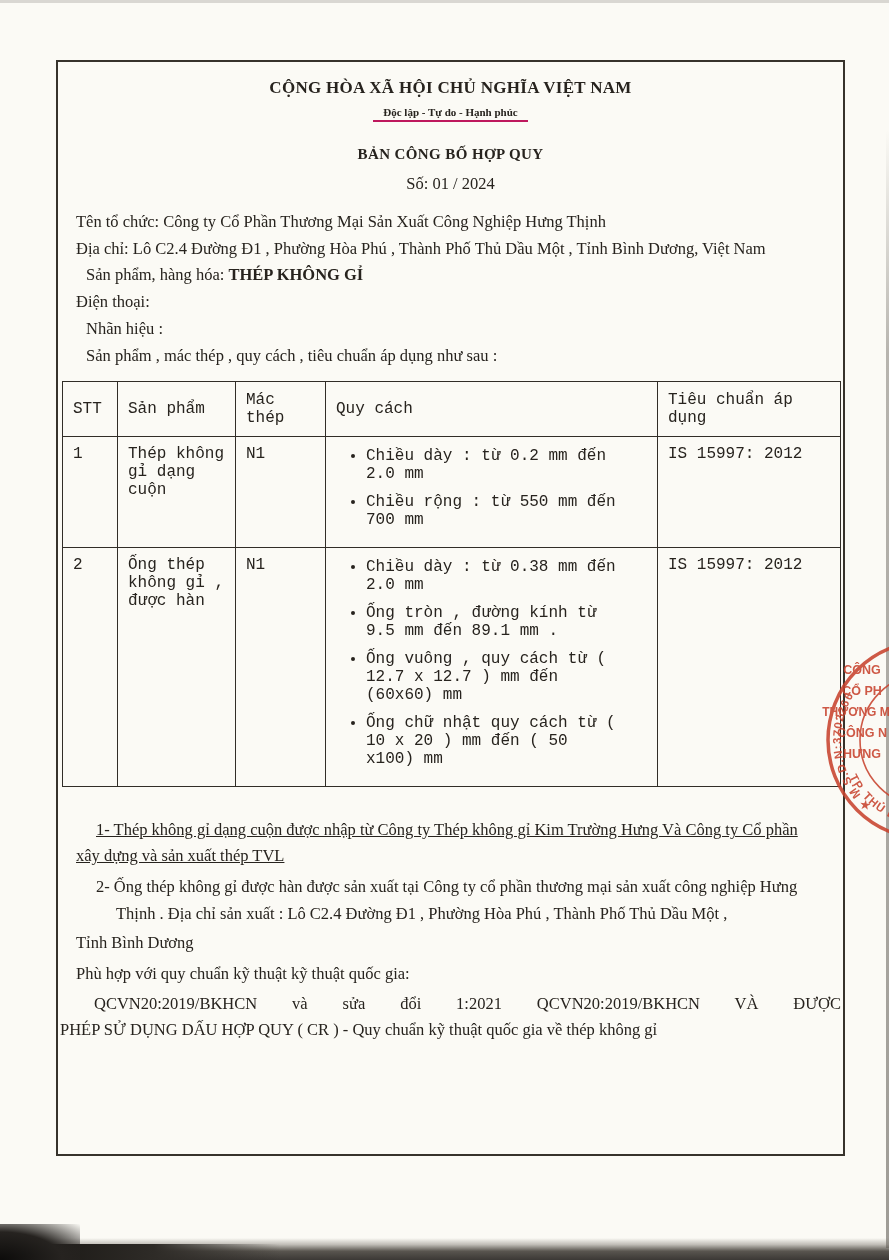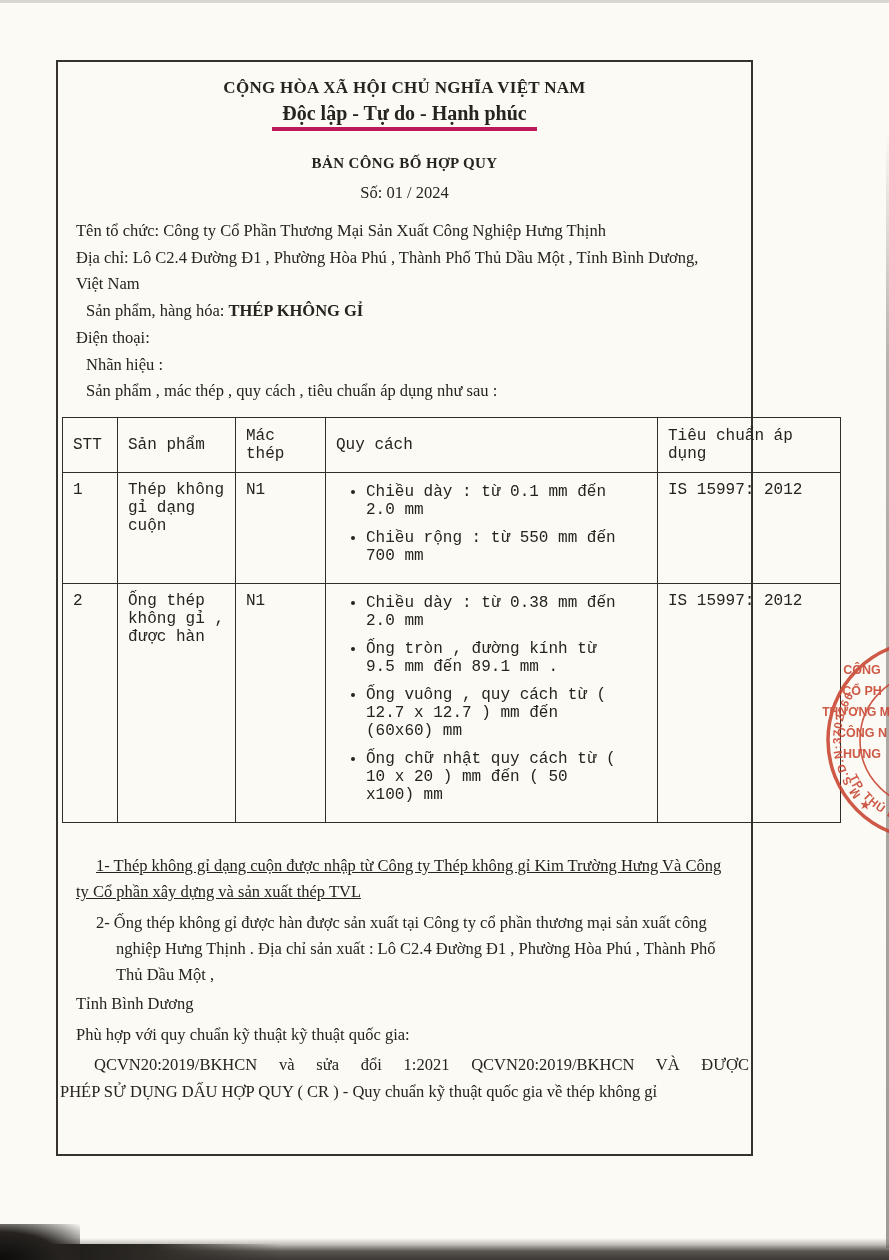--- a/index.html
+++ b/index.html
@@ -6,31 +6,31 @@
   body {
     width:889px; height:1260px;
     position:relative;
     background:#fbfaf5;
     overflow:hidden;
     font-family:"Liberation Serif", serif;
     color:#27231e;
   }
   .frame {
     position:absolute; left:56px; top:60px;
-    width:697px; height:1096px;
+    width:789px; height:1096px;
     border:2px solid #37332c;
     box-sizing:border-box;
     padding:12px 18px 0;
     background:transparent;
   }
   .center { text-align:center; }
   .nat-title { font-size:17px; font-weight:bold; margin:4px 0 4px; letter-spacing:.3px; }
   .motto {
-    display:inline-block; font-size:20px; font-weight:bold;
-    border-bottom:4px solid #be185d; padding:0 10px 2px;
+    display:inline-block; font-size:11px; font-weight:bold;
+    border-bottom:2px solid #be185d; padding:0 10px 2px;
   }
   .doc-title { font-size:15px; font-weight:bold; margin-top:24px; letter-spacing:.4px; }
   .doc-no { font-size:16.5px; margin-top:11px; }
   .para { font-size:16.5px; line-height:1.62; margin:0; }
   .first { margin-top:15px; }
   .indent { text-indent:10px; }
   .addr { padding-right:26px; }
   .bold { font-weight:bold; }
 
   table.spec-table {
@@ -125,21 +125,21 @@
         <th>Tiêu chuẩn áp dụng</th>
       </tr>
     </thead>
     <tbody>
       <tr>
         <td class="cell-stt">1</td>
         <td class="cell-product">Thép không gỉ dạng cuộn</td>
         <td>N1</td>
         <td>
           <ul class="spec">
-            <li>Chiều dày : từ 0.1 mm đến 2.0 mm</li>
+            <li>Chiều dày : từ 0.2 mm đến 2.0 mm</li>
             <li>Chiều rộng : từ 550 mm đến 700 mm</li>
           </ul>
         </td>
         <td>IS 15997: 2012</td>
       </tr>
       <tr>
         <td class="cell-stt">2</td>
         <td class="cell-product">Ống thép không gỉ , được hàn</td>
         <td>N1</td>
         <td>

